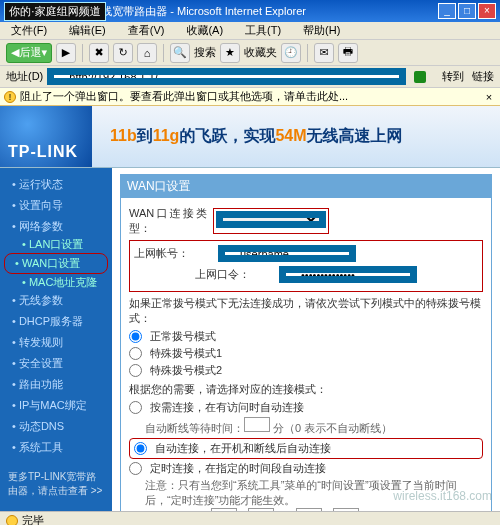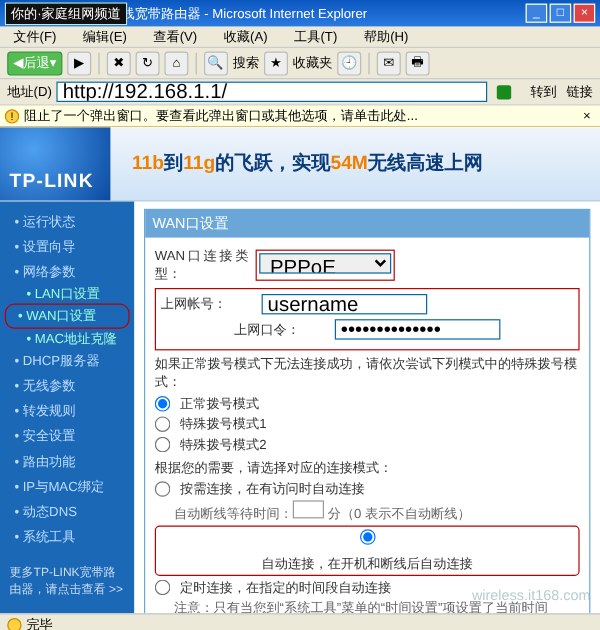--- a/index.html
+++ b/index.html
@@ -46,30 +46,30 @@
 .sidebar .sub::before { content: "• "; }
 .sidebar .hi { border: 1px solid #b00; border-radius: 8px; margin: 1px 4px; padding: 2px 6px 2px 10px; }
 .sidebar .promo { margin-top: 8px; padding: 4px 8px; font-size: 10px; color: #cde; }
 
 .main { flex: 1; background: #fff; padding: 6px 8px; overflow: hidden; }
 .panel { border: 1px solid #6aa7d8; }
 .panel-h { background: #6aa7d8; color: #fff; padding: 3px 6px; font-size: 12px; }
 .panel-b { padding: 8px 8px 10px 8px; font-size: 11px; color: #333; }
 .row { display: flex; align-items: center; margin-bottom: 4px; gap: 6px; }
 .row .lab { width: 78px; text-align: justify; font-size: 11px; }
-select, input[type=text], input[type=password] { border: 1px solid #0369a1; height: 17px; font-size: 17px; padding: 0 4px; }
+select, input[type=text], input[type=password] { border: 7px solid #0369a1; height: 17px; font-size: 11px; padding: 0 15px; }
 select { width: 110px; }
 .box-red { border: 1px solid #b00; padding: 2px; }
 input.txt { width: 138px; }
 .note { margin: 4px 0 3px 0; font-size: 11px; }
 .radio-row { display: flex; align-items: center; gap: 8px; margin: 2px 0 2px 0; }
 .radio-row input { margin: 0; }
 .indent { margin-left: 16px; color: #666; }
 .indent .tm { width: 26px; height: 15px; border: 1px solid #999; display: inline-block; }
-.grp-red { border: 1px solid #b00; border-radius: 4px; padding: 2px 4px; margin: 2px 0; flex-direction: column; }
+.grp-red { border: 1px solid #b00; border-radius: 4px; padding: 2px 4px; margin: 2px 0; }
 
 .statusbar { height: 18px; border-top: 1px solid #bbb; display: flex; align-items: center; padding: 0 6px; font-size: 11px; background: #ece9d8; }
 .statusbar .sicon { width: 12px; height: 12px; background: #ffd040; border-radius: 50%; border: 1px solid #c80; margin-right: 4px; }
 </style>
 </head>
 <body>
 
 <div class="titlebar">
   <span class="title">TL-WR340G 54M无线宽带路由器 - Microsoft Internet Explorer</span>
   <div class="winbtn min">_</div>
@@ -132,22 +132,22 @@
   </div>
 
   <div class="content">
     <div class="sidebar">
       <div class="item">运行状态</div>
       <div class="item">设置向导</div>
       <div class="item">网络参数</div>
       <div class="sub">LAN口设置</div>
       <div class="sub hi">WAN口设置</div>
       <div class="sub">MAC地址克隆</div>
+      <div class="item">无线参数</div>
       <div class="item">DHCP服务器</div>
-      <div class="item">无线参数</div>
       <div class="item">转发规则</div>
       <div class="item">安全设置</div>
       <div class="item">路由功能</div>
       <div class="item">IP与MAC绑定</div>
       <div class="item">动态DNS</div>
       <div class="item">系统工具</div>
       <div class="promo">更多TP-LINK宽带路由器，请点击查看 &gt;&gt;</div>
     </div>
 
     <div class="main">

